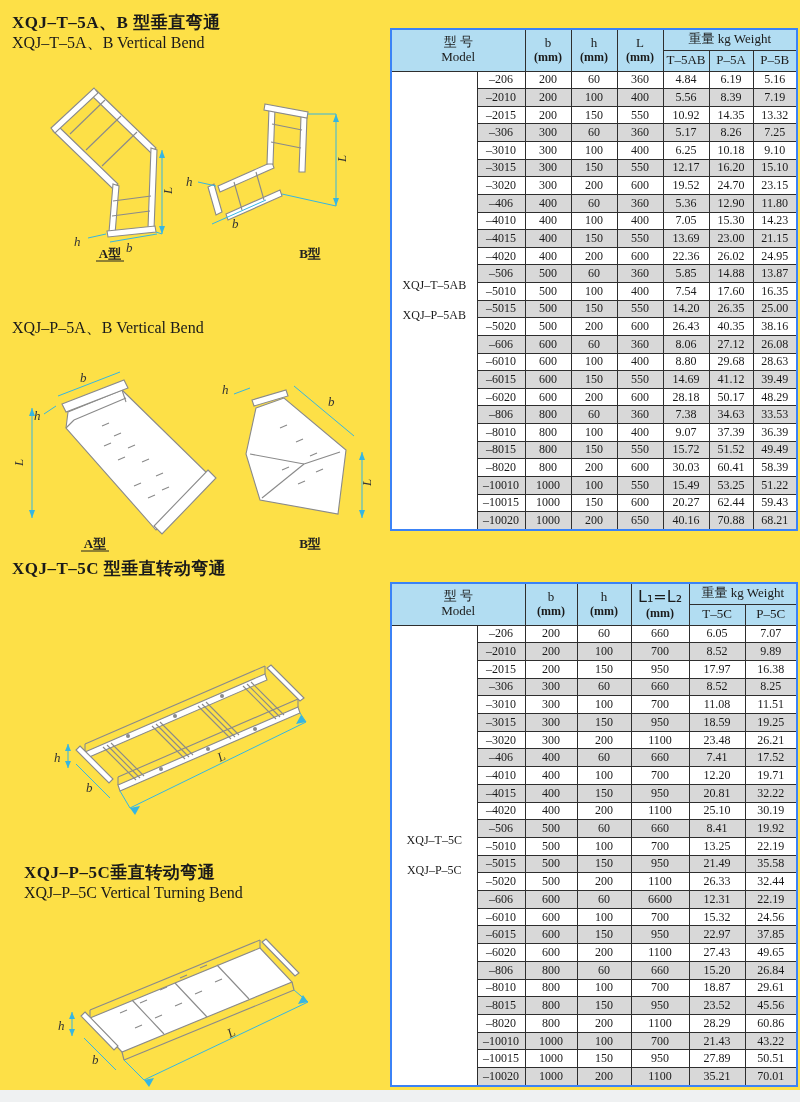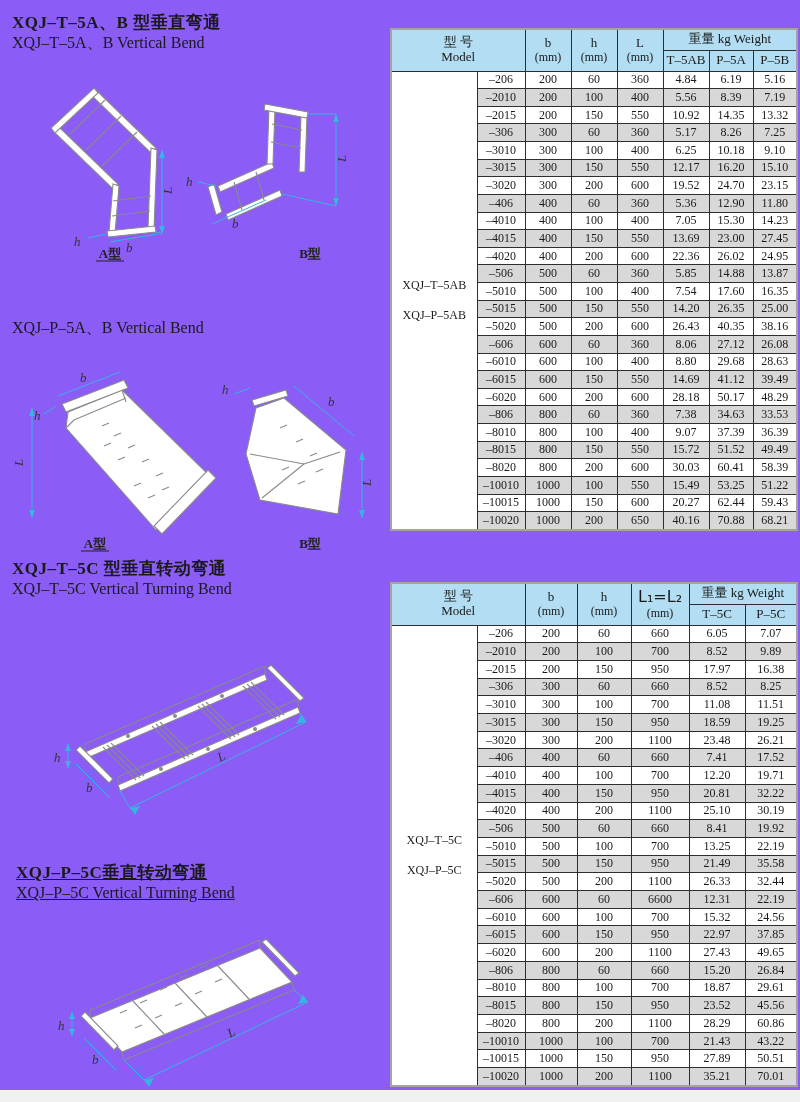--- a/index.html
+++ b/index.html
@@ -1,61 +1,60 @@
 <!DOCTYPE html>
 <html><head>
 <meta charset="utf-8">
 <style>
   html,body{margin:0;padding:0;background:#ffffff;}
-  .page{position:relative;width:800px;height:1102px;background:#8b5cf6;overflow:hidden;
+  .page{position:relative;width:800px;height:1102px;background:#fde047;overflow:hidden;
         font-family:"Liberation Serif", serif;color:#1a1a1a;}
   .page-edge{position:absolute;left:0;top:1090px;width:800px;height:12px;background:#eff1f2;}
   .sec-title{position:absolute;line-height:1.25;}
   .sec-title .zh{font-size:17px;font-weight:bold;letter-spacing:.5px;}
   .sec-title .en{font-size:16px;}
   .sketch{position:absolute;}
   .sk polygon{fill:#ffffff;stroke:#8a8a8a;stroke-width:1.1;}
   .sk line{stroke:#8a8a8a;stroke-width:1.1;}
   .sk circle{fill:#8a8a8a;}
   .dim line{stroke:#35b6e2;stroke-width:1;}
   .dim polygon{fill:#35b6e2;stroke:none;}
   .dim-label{font:italic 13px "Liberation Serif", serif;fill:#333;}
   .cap{font:bold 13px "Liberation Serif", serif;fill:#222;}
   .cap-ul{stroke:#222;stroke-width:1;}
   .tbl-wrap{position:absolute;}
   table.spec{width:100%;height:100%;border-collapse:collapse;table-layout:fixed;
-             border:2px solid #a3a3a3;padding-left:28px;}
+             border:2px solid #3b82f6;padding-left:28px;}
   table.spec th, table.spec td{border:1px solid #2e2e2e;text-align:center;vertical-align:middle;
              padding:0 1px;overflow:hidden;white-space:nowrap;}
   table.spec th{background:#b2ddf2;font-weight:normal;font-size:13px;line-height:1.15;}
   table.spec thead tr{height:21px;}
-  table.spec th .unit{font-size:12px;}
+  table.spec th .unit{font-size:12px;font-weight:bold;}
   table.spec td{font-size:12px;background:#ffffff;}
   table.spec tr.alt td{background:#d8d8d8;}
   td.model-prefix{background:#ffffff !important;font-size:13px;}
   td.model-prefix .labels{display:flex;flex-direction:column;gap:15px;align-items:center;justify-content:space-between;}
   .sub-glyphs{font-family:"DejaVu Sans", sans-serif;font-size:16px;}
 </style>
 </head>
 <body>
 
 <div class="page">
 
   <div class="sec-title" style="left:12px;top:12px;">
     <div class="zh">XQJ–T–5A、B 型垂直弯通</div>
     <div class="en">XQJ–T–5A、B Vertical Bend</div>
   </div>
   <div class="sec-title" style="left:12px;top:318px;">
     <div class="en">XQJ–P–5A、B Vertical Bend</div>
   </div>
   <div class="sec-title" style="left:12px;top:558px;">
     <div class="zh">XQJ–T–5C 型垂直转动弯通</div>
-    <div class="en">XQJ–T–5C Vertical Turning Bend</div>
   </div>
-  <div class="sec-title" style="left:16px;top:862px;text-decoration:underline;">
+  <div class="sec-title" style="left:24px;top:862px;">
     <div class="zh">XQJ–P–5C垂直转动弯通</div>
     <div class="en">XQJ–P–5C Vertical Turning Bend</div>
   </div>
 
   <svg class="sketch" style="left:10px;top:86px;" width="372" height="182" viewBox="0 0 372 182">
     <g class="sk">
       <polygon points="48,40 108,98 103,103 43,45"></polygon>
       <polygon points="86,4 146,62 141,67 81,9"></polygon>
       <line x1="60" y1="48" x2="95" y2="14"></line>
         <line x1="76" y1="64" x2="111" y2="30"></line>
@@ -370,21 +369,21 @@
             <td>15.30</td>
             <td>14.23</td>
           </tr>
           <tr class="alt">
             <td>–4015</td>
             <td>400</td>
             <td>150</td>
             <td>550</td>
             <td>13.69</td>
             <td>23.00</td>
-            <td>27.45</td>
+            <td>21.15</td>
           </tr>
           <tr>
             <td>–4020</td>
             <td>400</td>
             <td>200</td>
             <td>600</td>
             <td>22.36</td>
             <td>26.02</td>
             <td>24.95</td>
           </tr>

